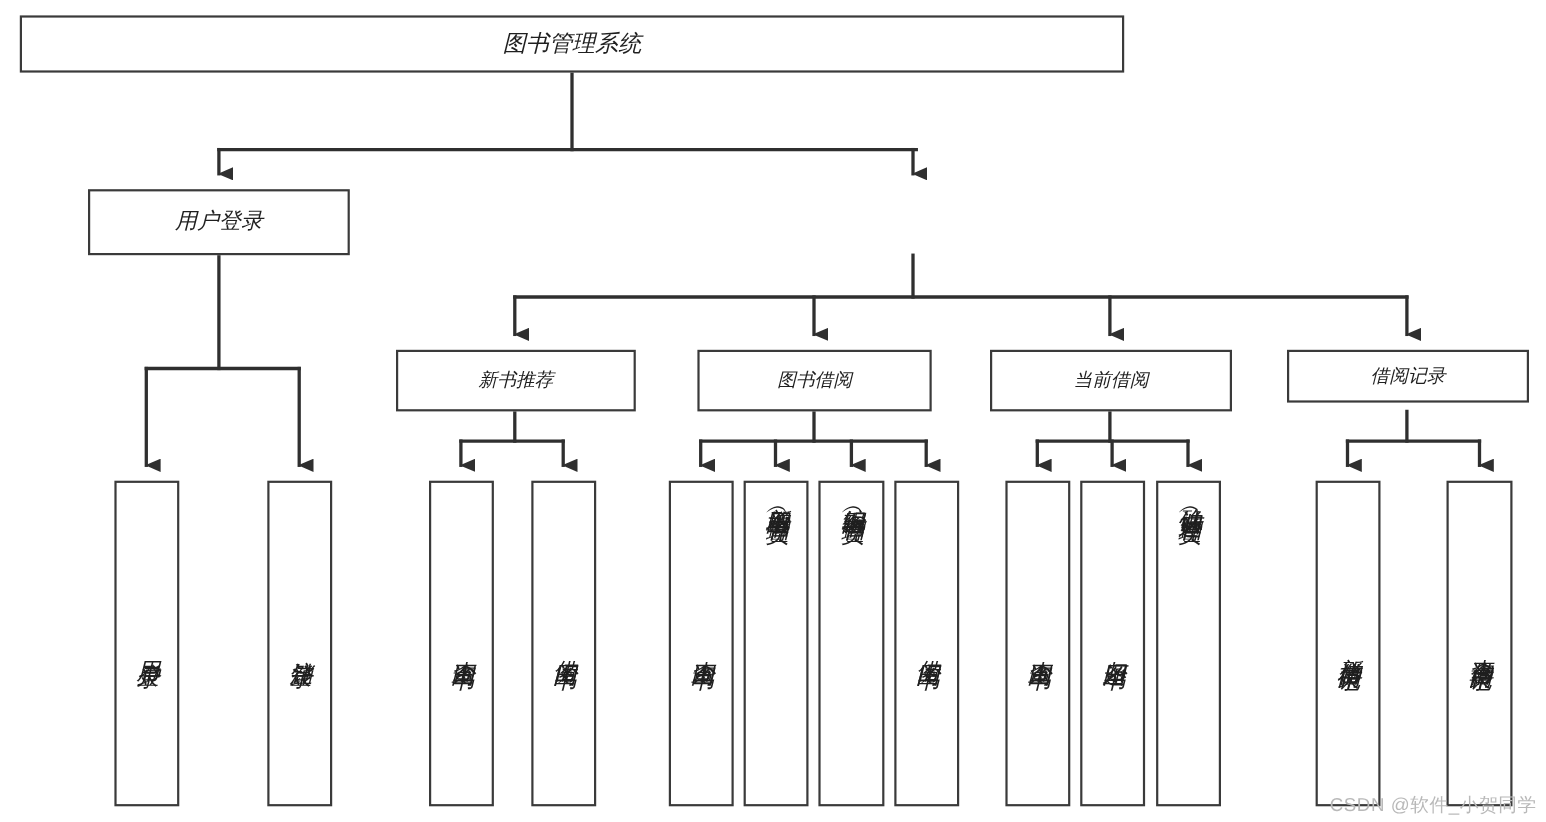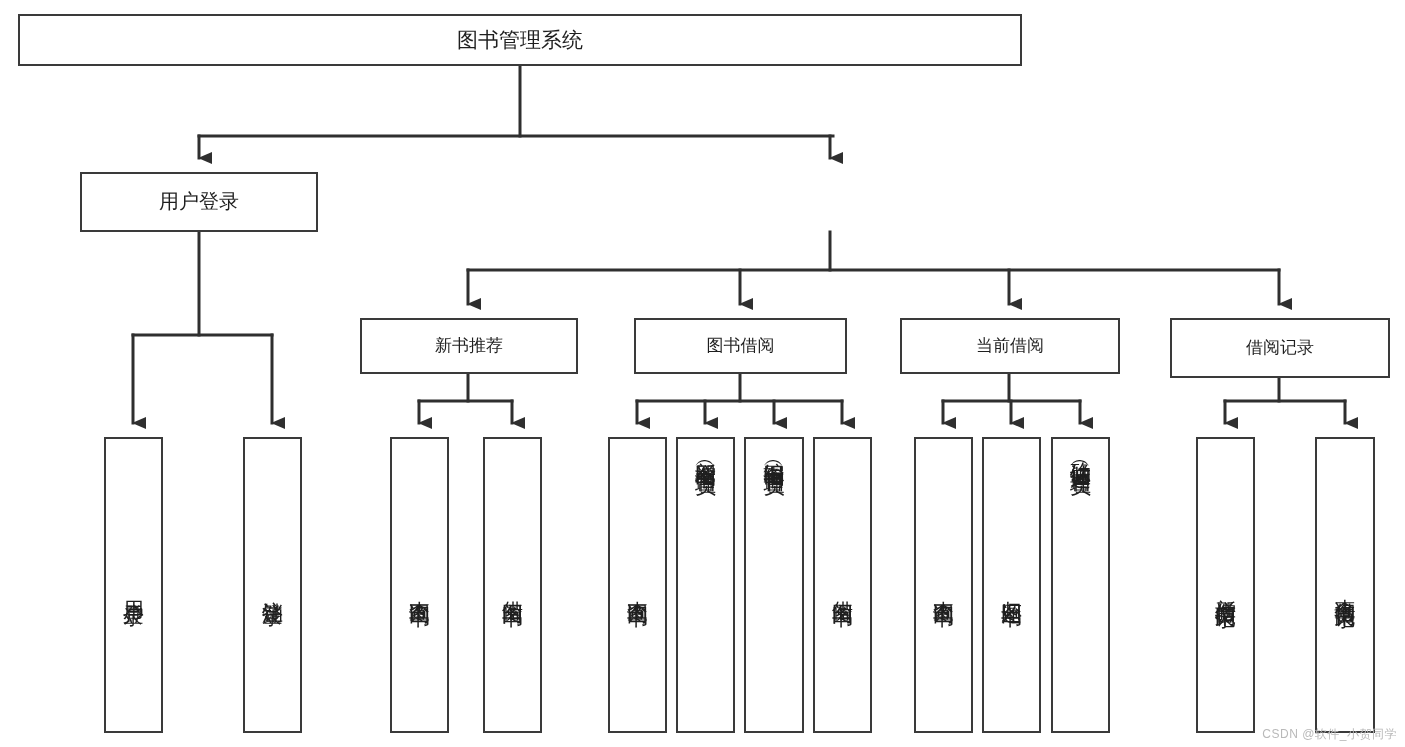--- a/index.html
+++ b/index.html
@@ -16,20 +16,21 @@
 
   .node{
     position:absolute;
     box-sizing:border-box;
     background:#ffffff;
     border:2px solid #3a3a3a;
     display:flex;
     align-items:center;
     justify-content:center;
     color:#1f1f1f;
+    font-style:italic;
   }
   .node .lbl{
     display:block;
     text-align:center;
     line-height:1.18;
     white-space:pre;
   }
   .node-root .lbl{font-size:21px;}
   .node-l1 .lbl{font-size:20px;}
   .node-l2 .lbl{font-size:17px;}
@@ -45,21 +46,21 @@
     font-size:21px;
     letter-spacing:2px;
     line-height:1.05;
     white-space:pre;
   }
   .node-leaf.mid-start{align-items:center;}
 
   #watermark{
     position:absolute;
     right:8px;bottom:4px;
-    font-size:12px;
+    font-size:17px;
     color:#b9b9b9;
     letter-spacing:0.5px;
     white-space:nowrap;
     pointer-events:none;
   }
 </style>
 </head>
 <body>
 
 <div id="diagram-root">
@@ -125,21 +126,21 @@
 
   <div class="node node-l2" style="left:360px;top:318px;width:218px;height:56px;">
     <span class="lbl">新书推荐</span>
   </div>
   <div class="node node-l2" style="left:900px;top:318px;width:220px;height:56px;">
     <span class="lbl">当前借阅</span>
   </div>
   <div class="node node-l2" style="left:634px;top:318px;width:213px;height:56px;">
     <span class="lbl">图书借阅</span>
   </div>
-  <div class="node node-l2" style="left:1170px;top:318px;width:220px;height:60px;">
+  <div class="node node-l2" style="left:1170px;top:318px;width:220px;height:48px;">
     <span class="lbl">借阅记录</span>
   </div>
 
   <div class="node node-leaf mid-start" style="left:104px;top:437px;width:59px;height:296px;">
     <span class="lbl">用户登录</span>
   </div>
   <div class="node node-leaf mid-start" style="left:243px;top:437px;width:59px;height:296px;">
     <span class="lbl">注销登录</span>
   </div>
   <div class="node node-leaf mid-start" style="left:390px;top:437px;width:59px;height:296px;">

